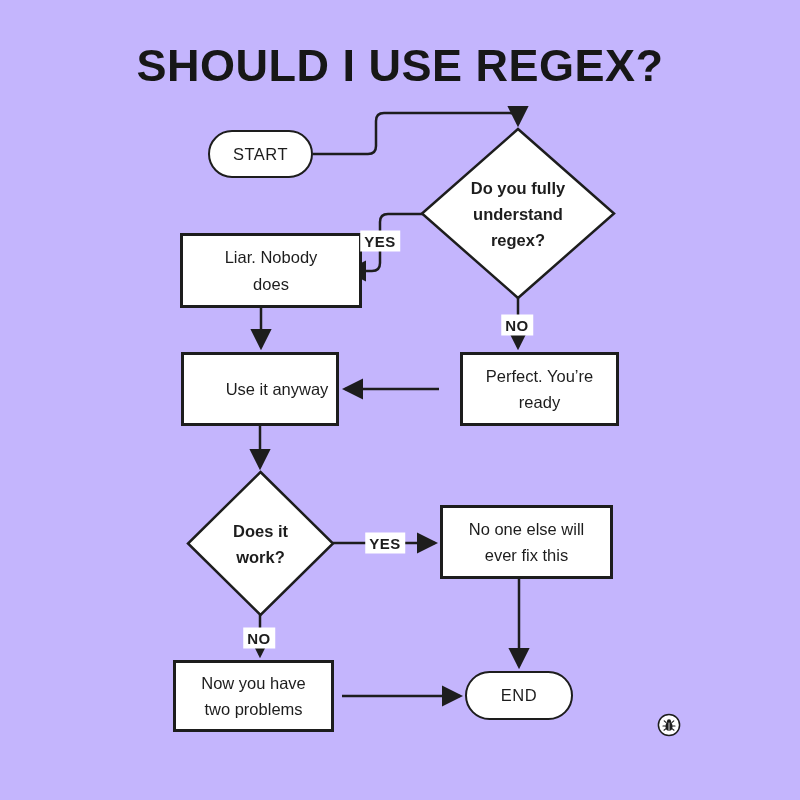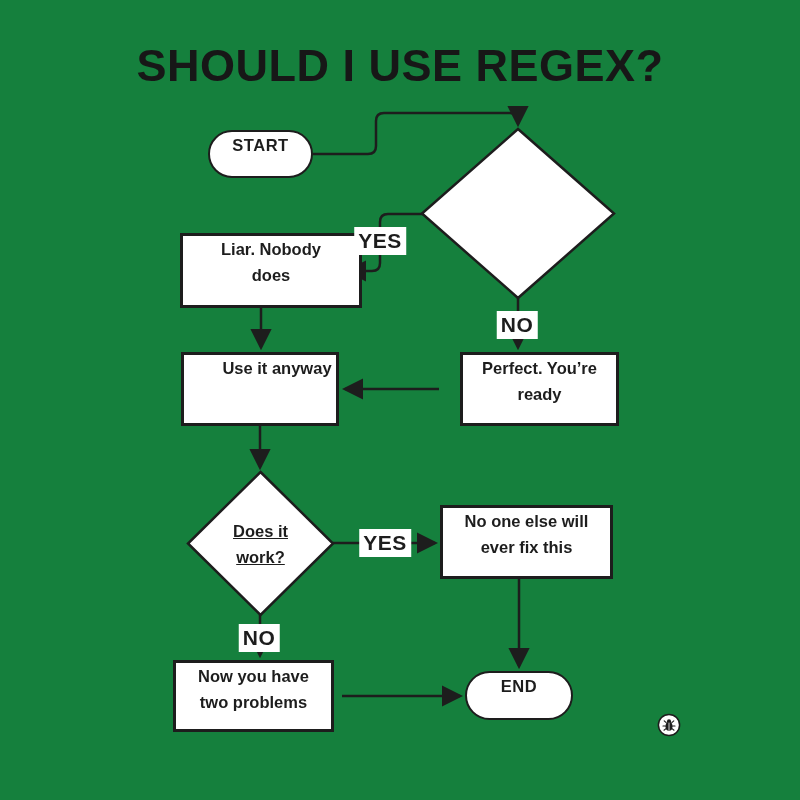--- a/index.html
+++ b/index.html
@@ -1,21 +1,21 @@
 <!DOCTYPE html>
 <html><head>
 <meta charset="utf-8">
 <style>
   * { margin: 0; padding: 0; box-sizing: border-box; }
   html, body { background: #ffffff; }
   .canvas {
     position: relative;
     width: 800px;
     height: 800px;
-    background: #15803d;
+    background: #c4b5fd;
     font-family: "Liberation Sans", sans-serif;
     color: #1d1d1d;
     overflow: hidden;
   }
   .title {
     position: absolute;
     top: 40px;
     left: 0;
     width: 800px;
     text-align: center;
@@ -25,25 +25,25 @@
     color: #171717;
   }
   .svg-layer {
     position: absolute;
     top: 0; left: 0;
     width: 800px; height: 800px;
   }
   .node {
     position: absolute;
     display: flex;
-    align-items: flex-start;
+    align-items: center;
     justify-content: center;
     text-align: center;
     background: #ffffff;
-    font-weight: 700;
+    font-weight: 400;
     font-size: 16.5px;
     line-height: 1.58;
     color: #1d1d1d;
   }
   .box { border: 3px solid #1d1d1d; }
   .pill { border: 2.6px solid #1d1d1d; border-radius: 26px; letter-spacing: 0.5px; }
   .diamond-label {
     position: absolute;
     display: flex;
     align-items: center;
@@ -53,21 +53,21 @@
     font-size: 16.5px;
     line-height: 1.58;
     background: transparent;
   }
   .node .inner, .diamond-label .inner { display: inline-block; }
   .edge-label {
     position: absolute;
     transform: translate(-50%, -50%);
     background: #ffffff;
     font-weight: 700;
-    font-size: 21px;
+    font-size: 15px;
     letter-spacing: 0.5px;
     padding: 2px 4px;
     color: #1d1d1d;
   }
   .watermark {
     position: absolute;
     left: 657px;
     top: 713px;
     width: 24px;
     height: 24px;
@@ -103,22 +103,25 @@
   </svg>
 
   <div class="node pill" style="left:208px; top:130px; width:105px; height:48px;">
     <span class="inner">START</span>
   </div>
 
   <div class="node pill" style="left:465px; top:671px; width:108px; height:49px;">
     <span class="inner">END</span>
   </div>
 
+  <div class="diamond-label" style="left:448px; top:172px; width:140px; height:84px;">
+    <span class="inner" style="width:124px;">Do you fully understand regex?</span>
+  </div>
 
-  <div class="diamond-label" style="left:200px; top:506px; width:121px; height:76px;text-decoration:underline;">
+  <div class="diamond-label" style="left:200px; top:506px; width:121px; height:76px;">
     <span class="inner" style="width:72px;">Does it work?</span>
   </div>
 
   <div class="node box" style="left:180px; top:233px; width:182px; height:75px;">
     <span class="inner" style="width:122px;">Liar. Nobody does</span>
   </div>
 
   <div class="node box" style="left:439px; top:352px; width:159px; height:74px;margin-left:21px;">
     <span class="inner" style="width:128px;">Perfect. You’re ready</span>
   </div>

